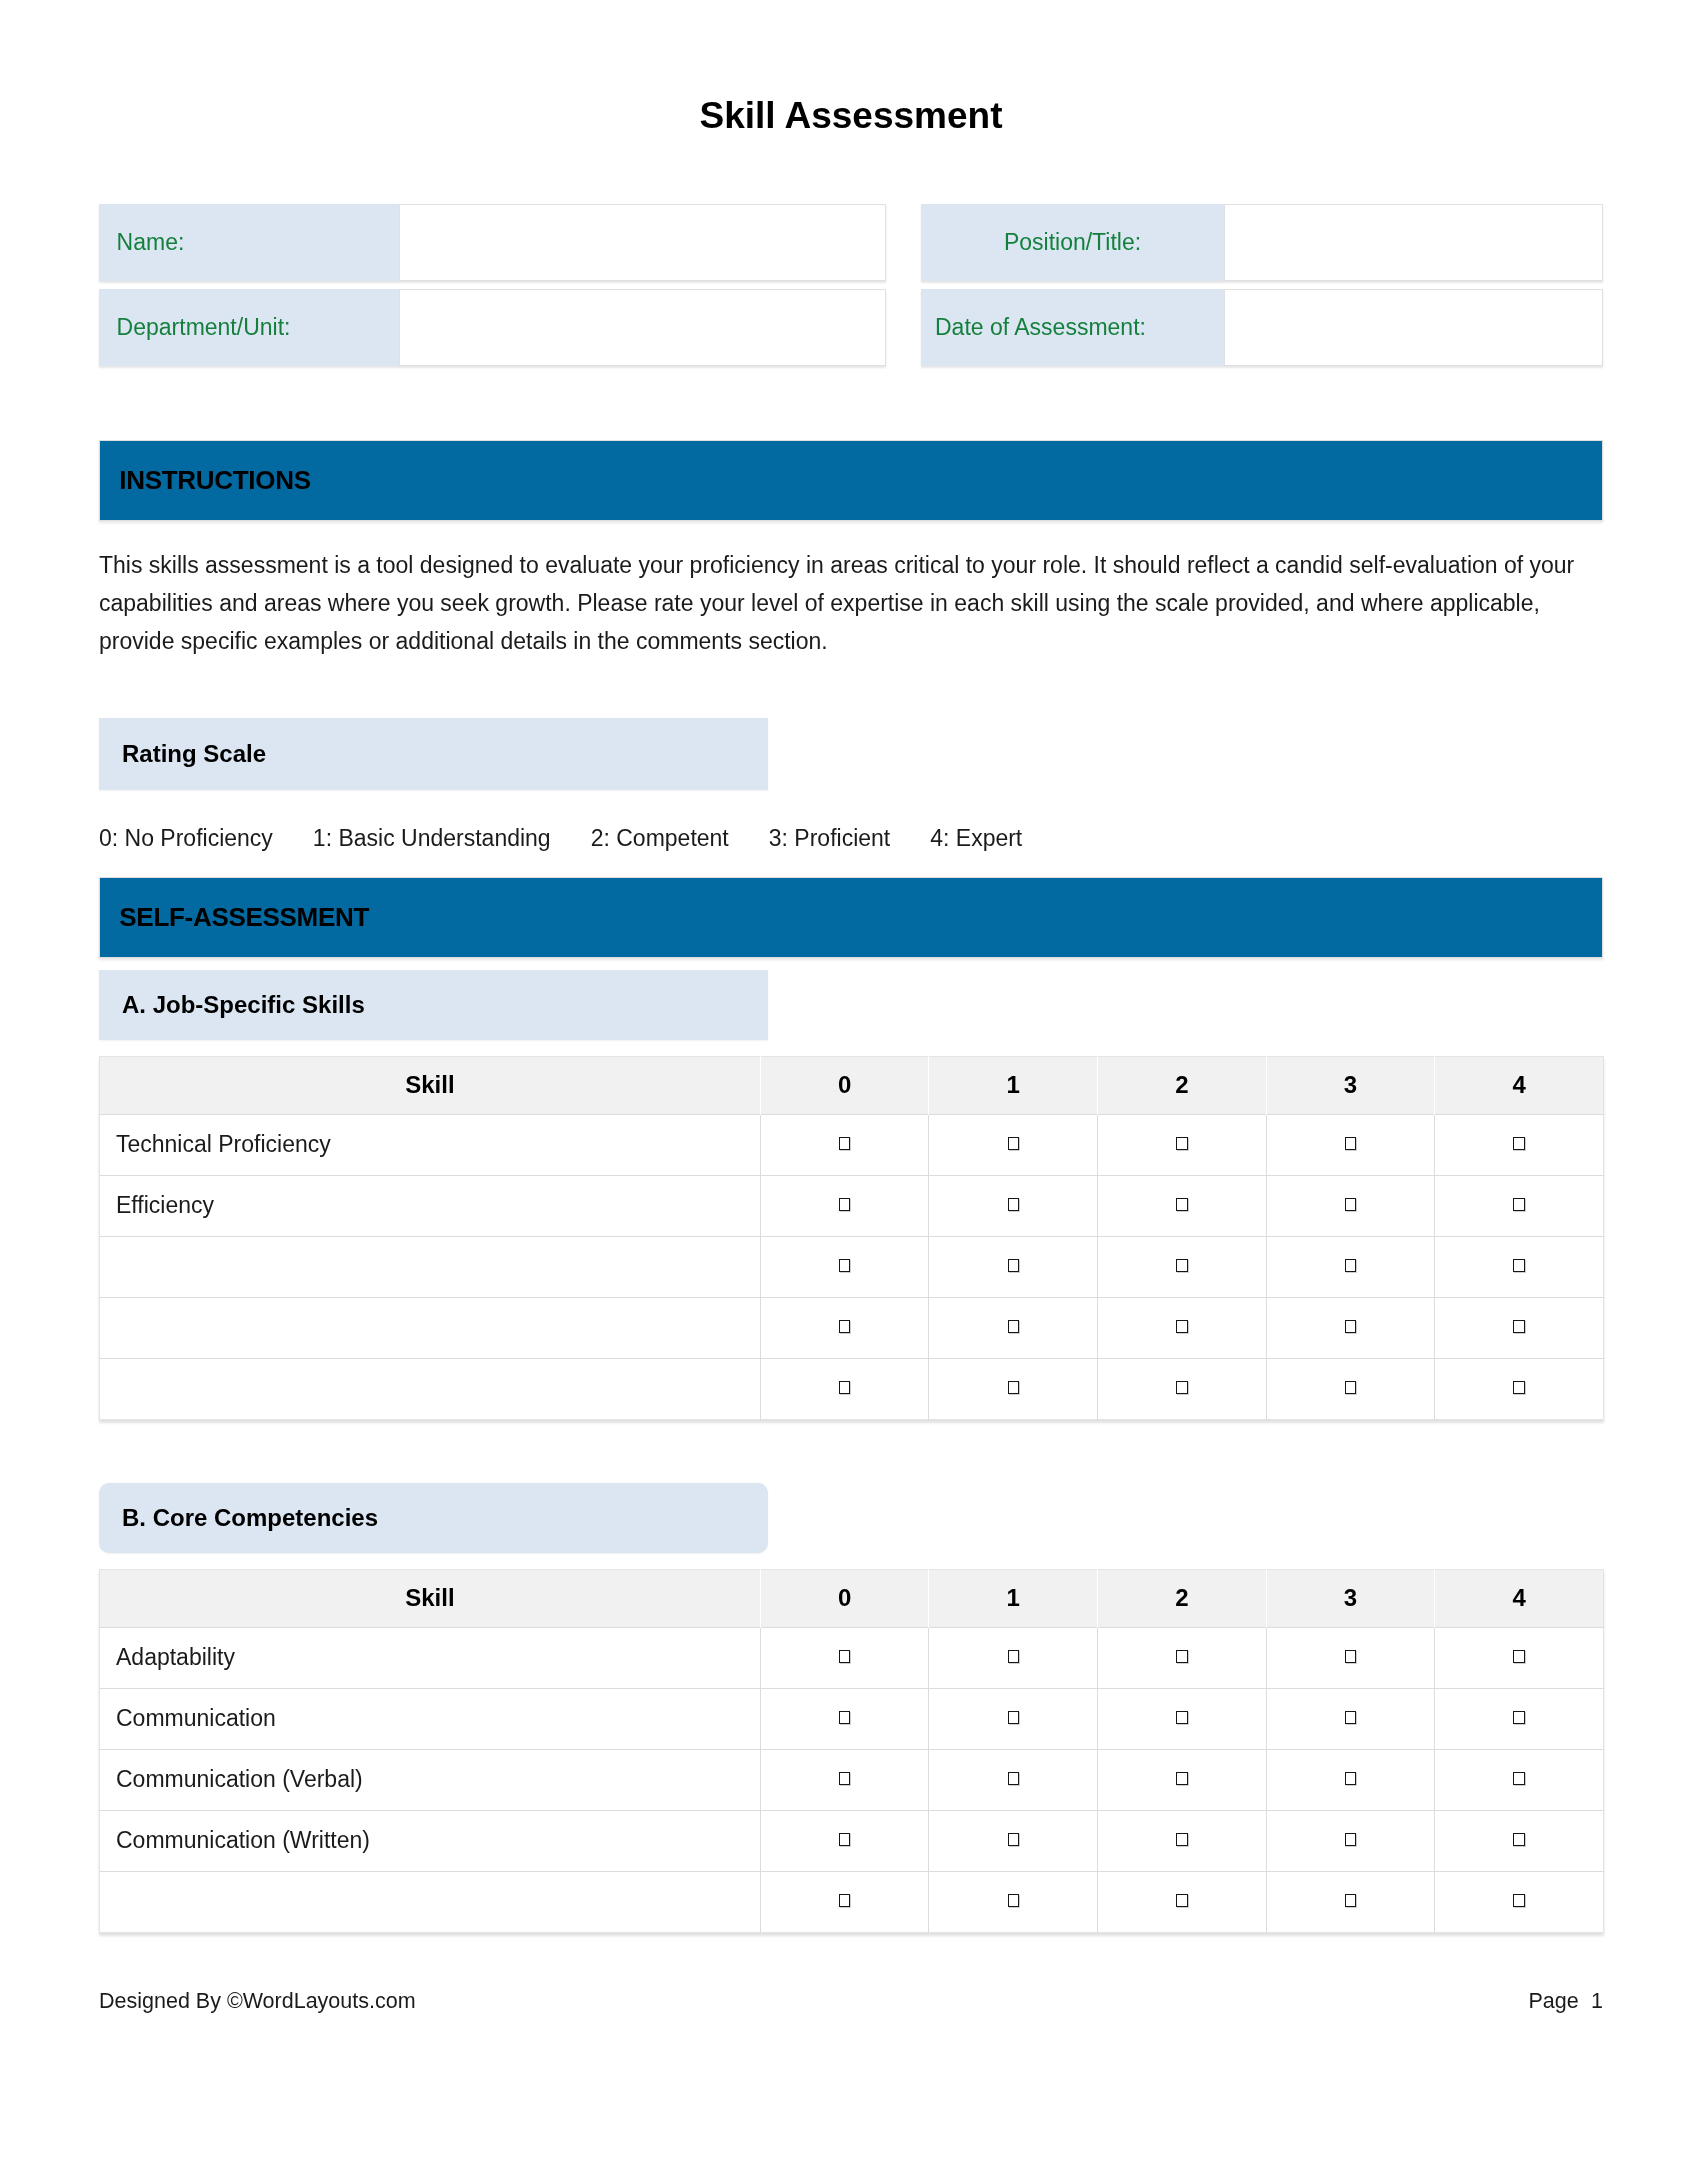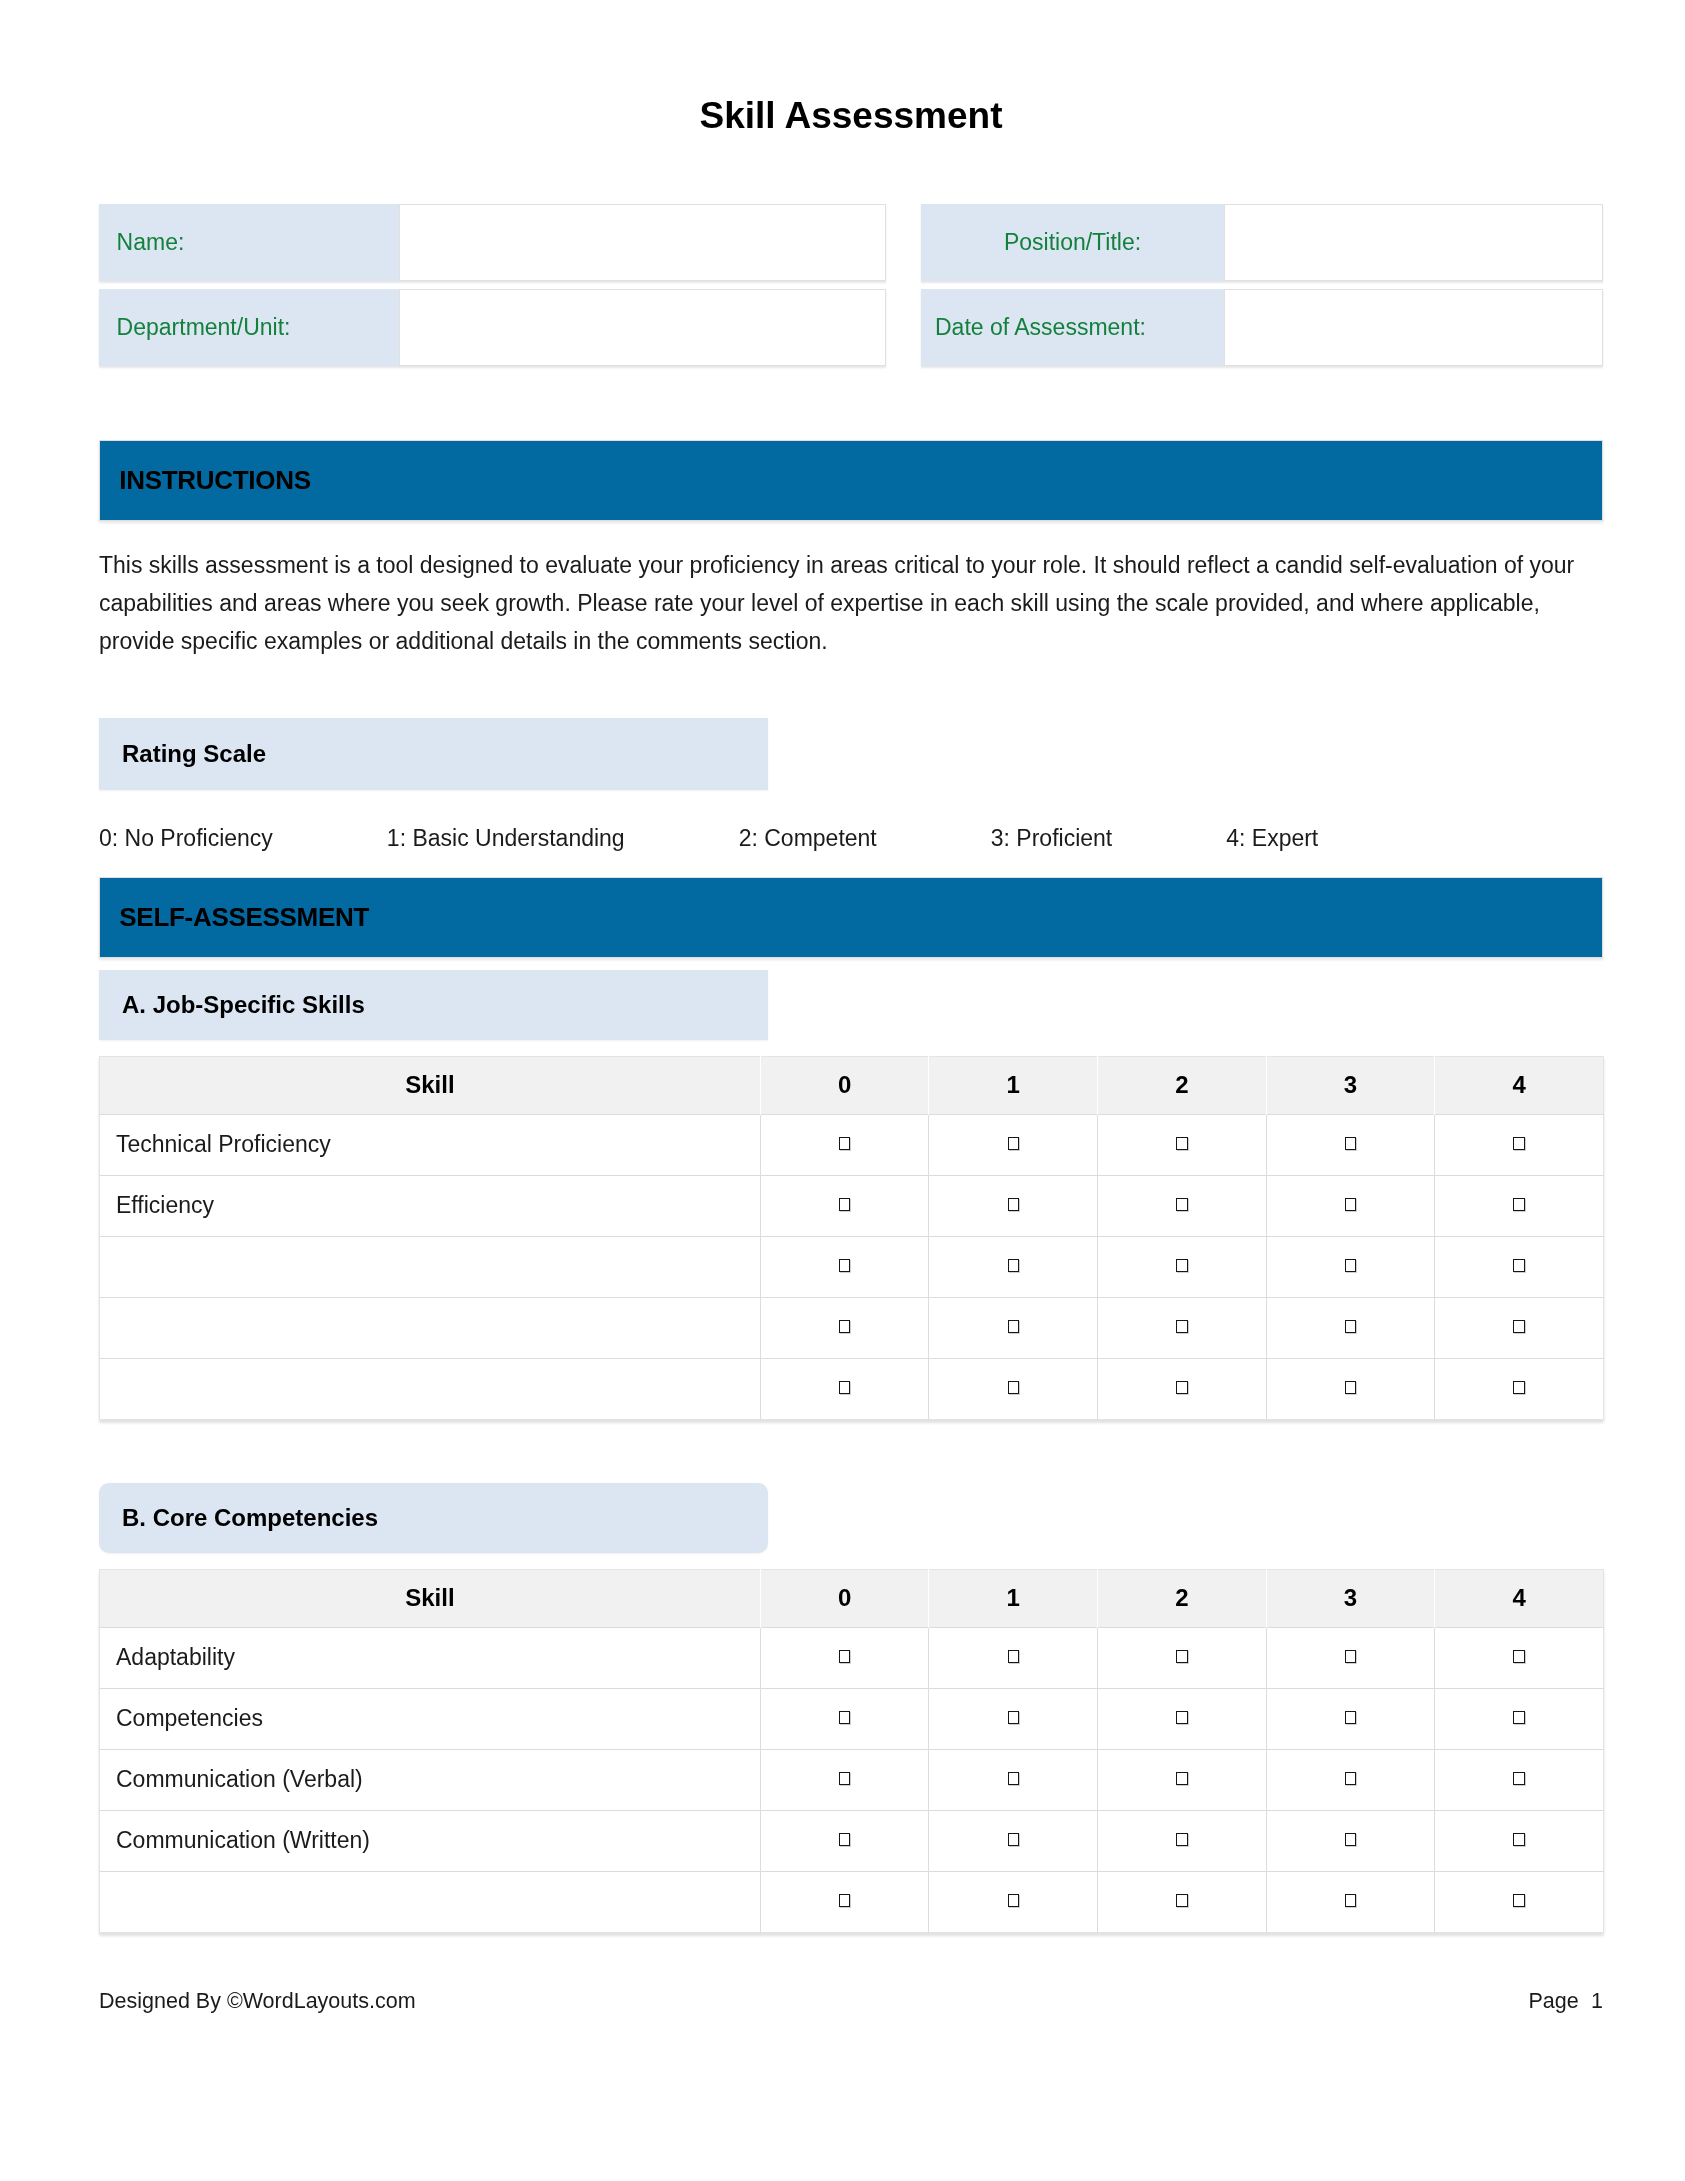--- a/index.html
+++ b/index.html
@@ -43,21 +43,21 @@
   
   .sub-header {
     width: 669px; background: #dbe6f2; display: flex; align-items: center;
     padding-left: 23px; font-size: 24px; font-weight: bold; color: #000;
     box-shadow: 0 0.9px 1.8px rgba(0,0,0,0.06);
   }
   .sub-header--rating { margin-top: 58px; height: 72px; }
   .sub-header--a { margin-top: 12.3px; height: 70px; }
   .sub-header--b { margin-top: 63px; height: 70px; border-radius: 10px; }
   
-  .rating-row { margin-top: 35px; display: flex; gap: 114px; font-size: 23px; color: #1b1b1b; }
+  .rating-row { margin-top: 35px; display: flex; gap: 40px; font-size: 23px; color: #1b1b1b; }
   
   table.skills {
     margin-top: 16px; width: 1505px; border-collapse: collapse;
     border: 0.9px solid #e4e4e4; box-shadow: 0 2.6px 2.6px rgba(0,0,0,0.12);
   }
   table.skills col.col-skill { width: 662px; }
   table.skills col.col-rate { width: 169px; }
   table.skills th {
     height: 58px; background: #f1f1f1; font-size: 24px; font-weight: bold;
     text-align: center; color: #000; border-left: 1.8px solid #fff;
@@ -222,21 +222,21 @@
     <tbody>
       <tr>
         <td class="skill-cell">Adaptability</td>
         <td class="check-cell"><span class="checkbox"></span></td>
         <td class="check-cell"><span class="checkbox"></span></td>
         <td class="check-cell"><span class="checkbox"></span></td>
         <td class="check-cell"><span class="checkbox"></span></td>
         <td class="check-cell"><span class="checkbox"></span></td>
       </tr>
       <tr>
-        <td class="skill-cell">Competencies</td>
+        <td class="skill-cell">Communication</td>
         <td class="check-cell"><span class="checkbox"></span></td>
         <td class="check-cell"><span class="checkbox"></span></td>
         <td class="check-cell"><span class="checkbox"></span></td>
         <td class="check-cell"><span class="checkbox"></span></td>
         <td class="check-cell"><span class="checkbox"></span></td>
       </tr>
       <tr>
         <td class="skill-cell">Communication (Verbal)</td>
         <td class="check-cell"><span class="checkbox"></span></td>
         <td class="check-cell"><span class="checkbox"></span></td>

